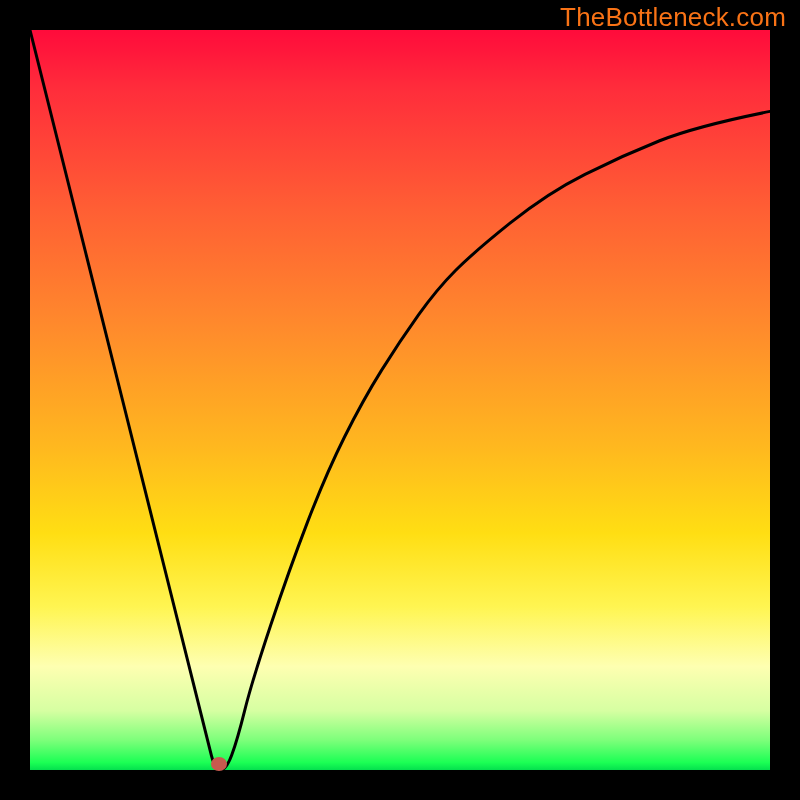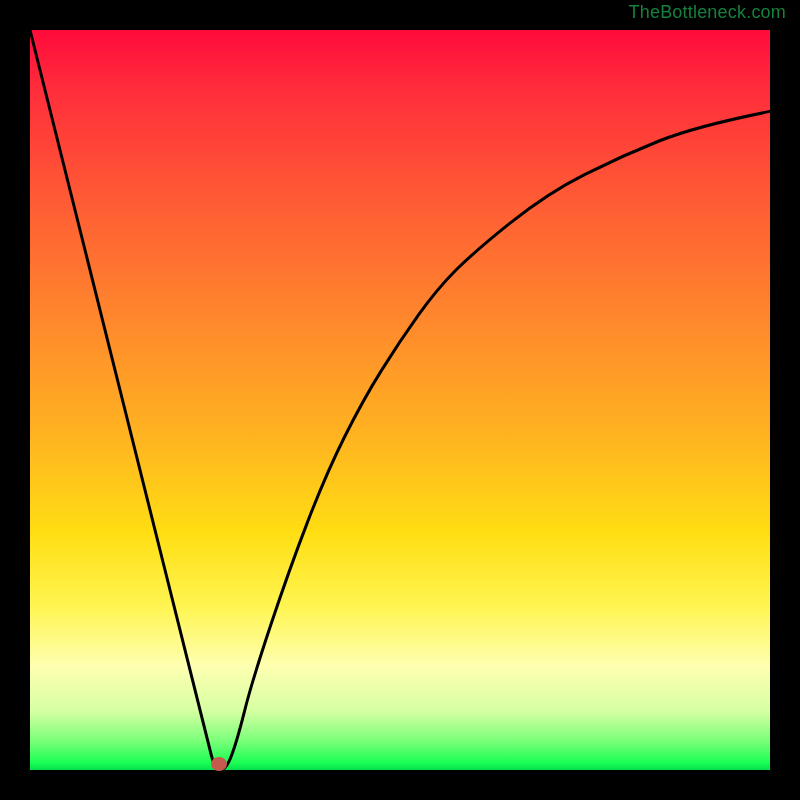--- a/index.html
+++ b/index.html
@@ -13,23 +13,23 @@
   .container {
     position: relative;
     width: 800px;
     height: 800px;
     background: #000000;
   }
   .watermark {
     position: absolute;
     top: 2px;
     right: 14px;
-    color: #15803d;
+    color: #f97316;
     font-family: Arial, Helvetica, sans-serif;
-    font-size: 18px;
+    font-size: 26px;
     font-weight: 400;
     letter-spacing: 0.2px;
     z-index: 10;
   }
   .plot-area {
     position: absolute;
     left: 30px;
     top: 30px;
     width: 740px;
     height: 740px;

